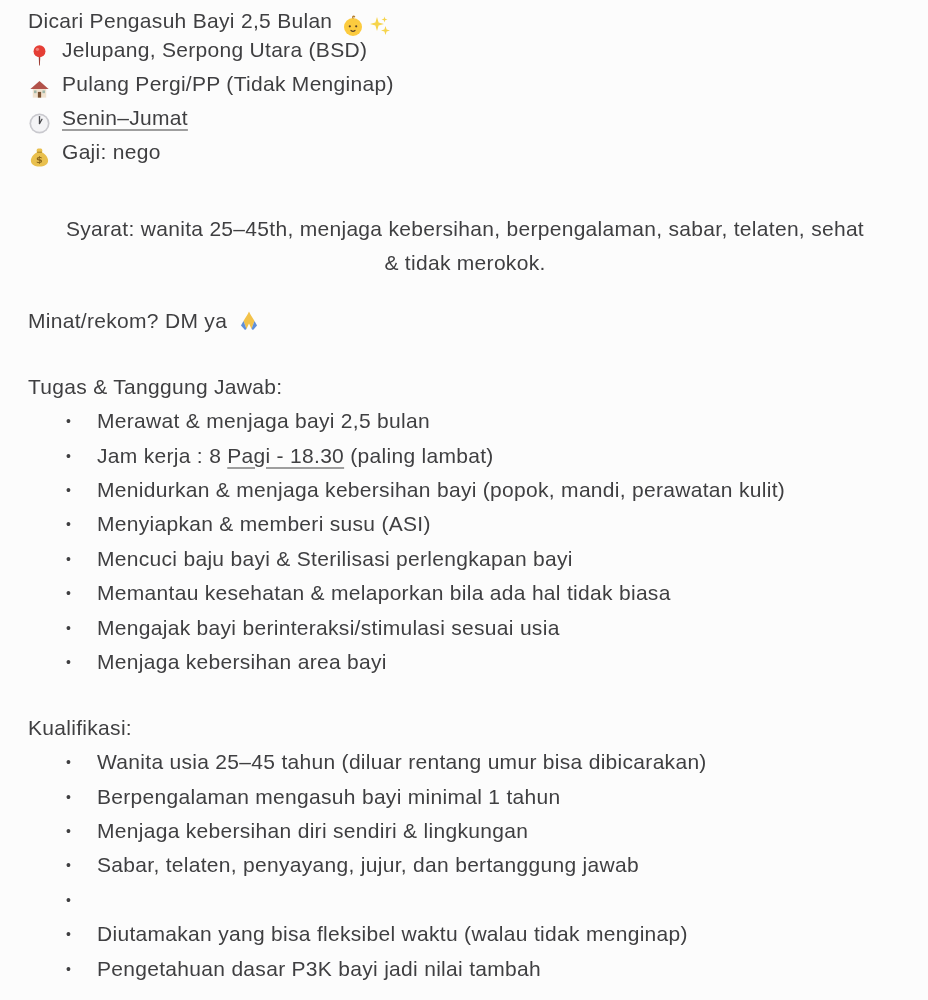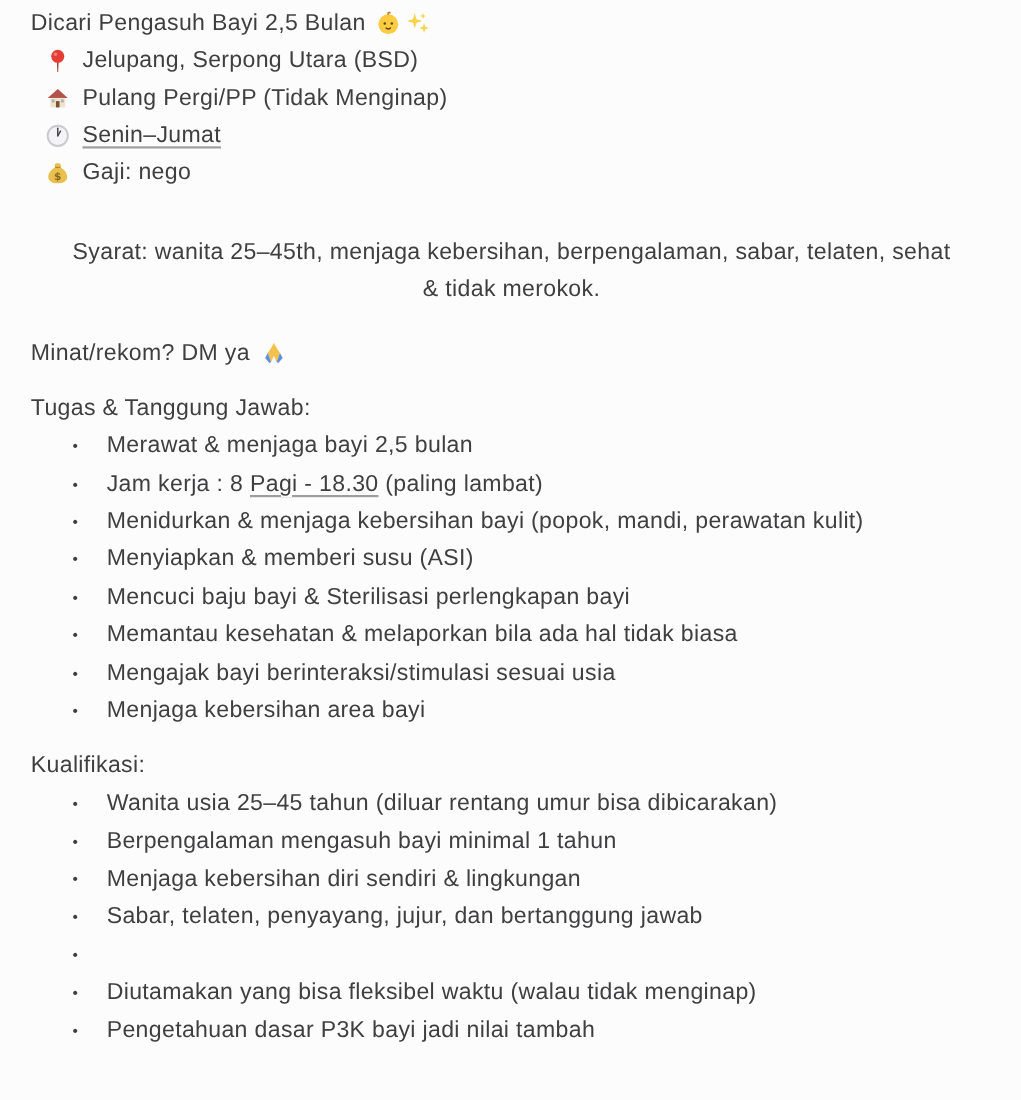--- a/index.html
+++ b/index.html
@@ -12,44 +12,42 @@
     font-family: "Liberation Sans", sans-serif;
     font-size: 21px;
     color: #3f3f41;
     letter-spacing: 0.3px;
   }
   .content {
     padding: 4px 26px 0 28px;
   }
   .title-row {
     display: flex;
-    align-items: center;
+    align-items: flex-end;
     line-height: 34px;
     gap: 7px;
   }
   .icon-inline {
     display: inline-flex;
     align-items: center;
   }
   .icon-inline svg {
     width: 24px;
     height: 24px;
     display: block;
   }
   .title-icons {
     display: inline-flex;
     align-items: center;
     gap: 3px;
     margin-left: 2px;
   }
   .detail-row {
     display: flex;
-    align-items: center;
     height: 34px;
-    margin-left: 13px;
   }
   .detail-row .icon-cell {
     width: 26px;
     display: flex;
     justify-content: flex-start;
     align-items: center;
     flex: 0 0 26px;
   }
   .detail-row .icon-cell svg {
     width: 23px;
@@ -73,21 +71,21 @@
     text-align: center;
   }
   .cta-row {
     margin-top: 24px;
     display: flex;
     align-items: center;
     line-height: 34px;
     gap: 8px;
   }
   .section {
-    margin-top: 16px;
+    margin-top: 32px;
   }
   .section-heading {
     line-height: 34px;
   }
   .bullet-row {
     display: flex;
     align-items: center;
     height: 34.4px;
     padding-left: 38px;
   }

